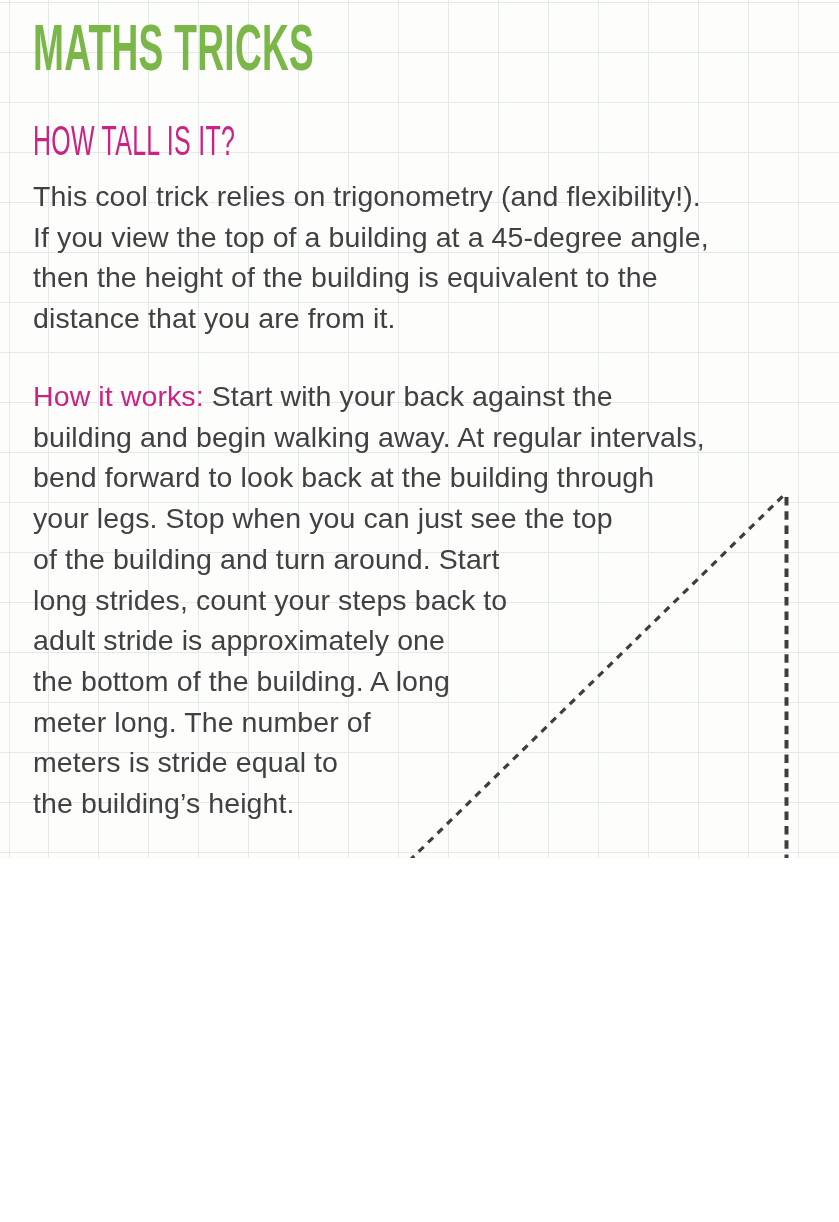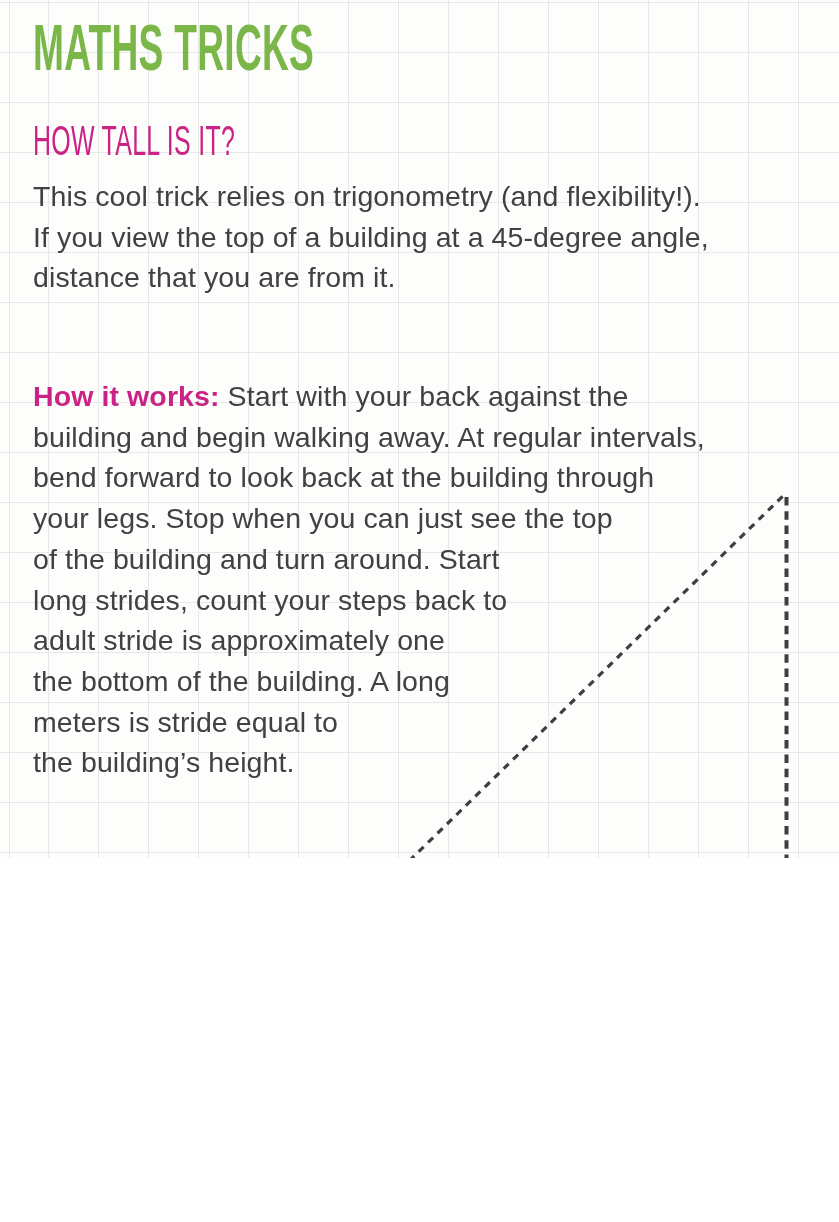--- a/index.html
+++ b/index.html
@@ -41,21 +41,21 @@
     white-space:nowrap;
   }
   .para{
     position:absolute;left:33px;
     font-size:28.5px;line-height:40.7px;
     letter-spacing:0.1px;
     color:var(--body-text);
     z-index:2;
   }
   .para div{white-space:nowrap;}
-  .para .lead{color:var(--heading-pink);font-weight:bold;}
+  .para .lead{color:var(--heading-pink);font-weight:normal;}
   .intro{top:176px;}
   .howit{top:376px;}
   .figure-svg{position:absolute;left:0;top:0;z-index:1;}
   .angle-label{
     position:absolute;left:350px;top:1057px;
     font-size:19px;color:#4d4d50;letter-spacing:1px;
     z-index:2;
   }
 </style>
 </head>
@@ -67,32 +67,34 @@
     <span class="squeeze">MATHS TRICKS</span>
   </div>
 
   <div class="h2">
     <span class="squeeze">HOW TALL IS IT?</span>
   </div>
 
   <div class="para intro">
       <div>This cool trick relies on trigonometry (and flexibility!).</div>
       <div>If you view the top of a building at a 45-degree angle,</div>
+      <div>then the height of the building is equivalent to the</div>
       <div>distance that you are from it.</div>
     </div>
 
   <div class="para howit">
       <div><span class="lead">How it works: </span>Start with your back against the</div>
       <div>building and begin walking away. At regular intervals,</div>
       <div>bend forward to look back at the building through</div>
       <div>your legs. Stop when you can just see the top</div>
       <div>of the building and turn around. Start</div>
       <div>long strides, count your steps back to</div>
       <div>adult stride is approximately one</div>
       <div>the bottom of the building. A long</div>
+      <div>meter long. The number of</div>
       <div>meters is stride equal to</div>
       <div>the building’s height.</div>
     </div>
 
   <svg class="figure-svg" width="839" height="1222" viewBox="0 0 839 1222">
 
     <rect x="31" y="1148" width="780" height="65" fill="var(--ground)"></rect>
 
     <line x1="192" y1="1073" x2="786" y2="493" stroke="var(--dashed-line)" stroke-width="3.2" stroke-dasharray="7 6.2"></line>
 

